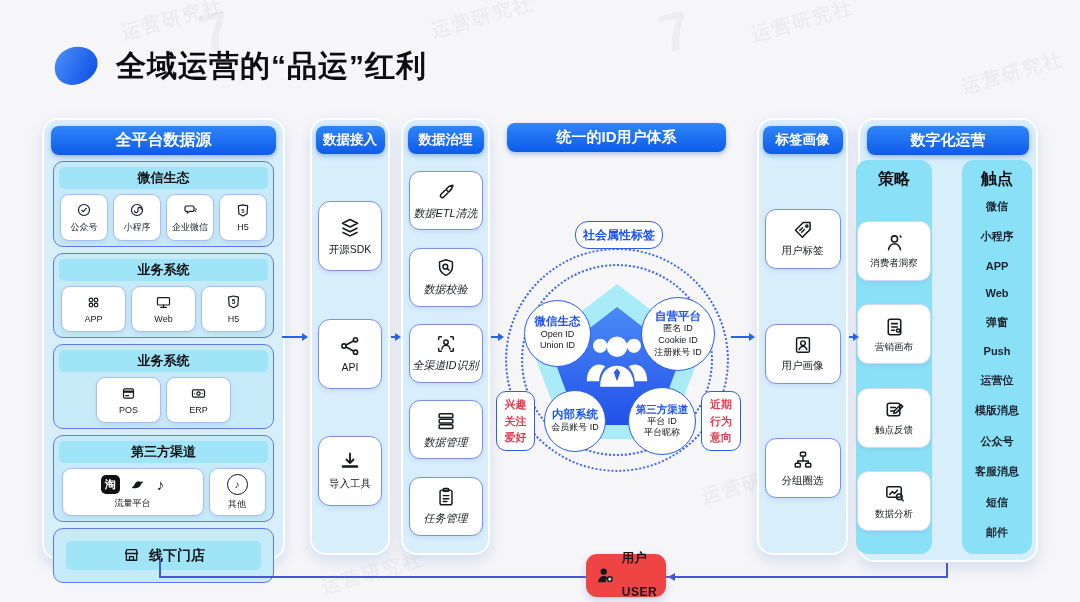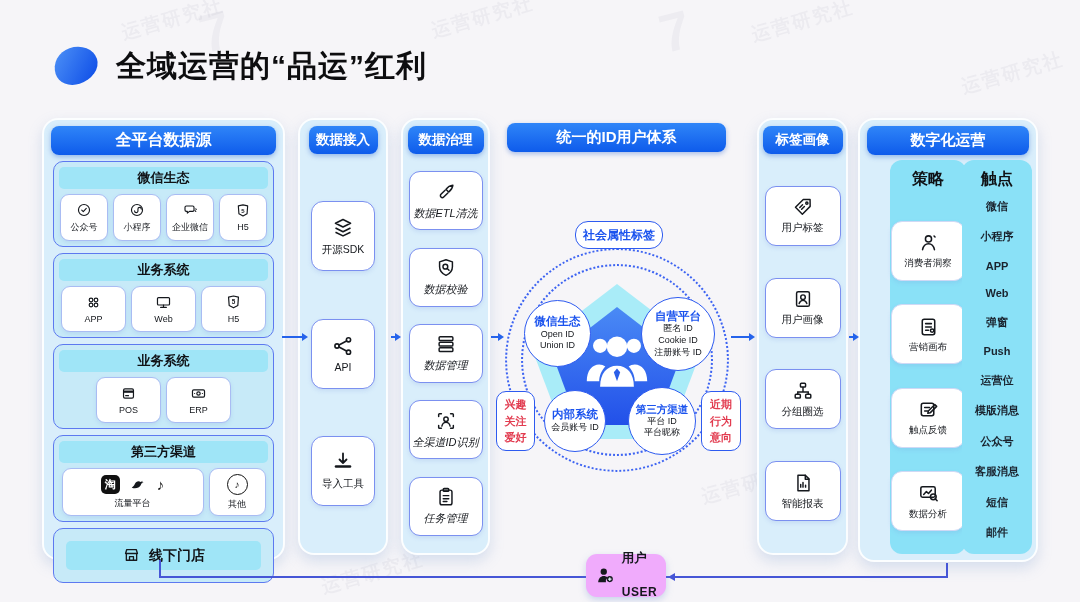--- a/index.html
+++ b/index.html
@@ -56,21 +56,21 @@
   .sidetag{position:absolute;background:#fff;border:1.6px solid #2e5bf0;border-radius:10px;z-index:6;
            display:flex;flex-direction:column;align-items:center;justify-content:center;}
   .sidetag div{font-size:11px;font-weight:700;color:#e23c50;line-height:1.5;}
   
   .arrow{position:absolute;height:2px;background:#2563eb;}
   .arrow::after{content:"";position:absolute;right:-5px;top:-3px;border-left:6px solid #2563eb;
                 border-top:4px solid transparent;border-bottom:4px solid transparent;}
   .bline{position:absolute;background:#4656d6;}
   .larrow{position:absolute;width:0;height:0;border-right:7px solid #4656d6;
           border-top:4.5px solid transparent;border-bottom:4.5px solid transparent;}
-  .userbox{position:absolute;left:586px;top:554px;width:80px;height:43px;background:#f0abfc;border-radius:11px;
+  .userbox{position:absolute;left:586px;top:554px;width:80px;height:43px;background:#ef4444;border-radius:11px;
            box-shadow:0 3px 7px rgba(120,150,210,.35);display:flex;align-items:center;justify-content:center;
            gap:6px;z-index:8;}
   .userbox .cn{font-size:12.5px;font-weight:700;line-height:1.2;}
   .userbox .en{font-size:12px;font-weight:700;letter-spacing:.5px;line-height:1.2;margin-top:19px;}
   
   .dpanel{position:absolute;background:#8ae1f7;border-radius:12px;display:flex;flex-direction:column;align-items:center;}
   .dpanel .phdr{font-size:16px;font-weight:800;color:#101216;margin:9px 0 7px;}
   .touchlist{display:flex;flex-direction:column;justify-content:space-between;flex:1;padding:2px 0 14px;align-items:center;}
   .touchlist div{font-size:11px;font-weight:600;color:#1a232e;}
 </style>
@@ -203,21 +203,21 @@
     <div class="group" style="padding:12px;">
       <div class="subhdr storebar">
         <svg class="ic" width="19" height="19" viewBox="0 0 24 24" fill="none" stroke="#15181d" stroke-width="1.7" stroke-linecap="round" stroke-linejoin="round">
             <path d="M4.5 9.5L6 4.5h12l1.5 5M4.5 9.5h15M5.5 9.5V18h13V9.5M9.5 18v-4.5h5V18"></path>
           </svg>
         <span>线下门店</span>
       </div>
     </div>
   </div>
 
-  <div class="col" style="left:298px;top:118px;width:90px;height:437px;padding-top:6px;">
+  <div class="col" style="left:310px;top:118px;width:80px;height:437px;padding-top:6px;">
     <div class="pill" style="width:69px;height:28px;font-size:13.5px;">数据接入</div>
     <div style="display:flex;flex-direction:column;flex:1;justify-content:space-evenly;align-items:center;">
       <div class="card vcard">
         <svg class="ic" width="24" height="24" viewBox="0 0 24 24" fill="none" stroke="#15181d" stroke-width="1.6" stroke-linejoin="round">
             <path d="M12 3.5l7.5 3.8L12 11 4.5 7.3z"></path>
             <path d="M4.5 12l7.5 3.7L19.5 12"></path>
             <path d="M4.5 16.2l7.5 3.7 7.5-3.7"></path>
           </svg>
         <div class="lbl">开源SDK</div>
       </div>
@@ -252,34 +252,34 @@
       </div>
       <div class="card gcard">
         <svg class="ic" width="22" height="22" viewBox="0 0 24 24" fill="none" stroke="#15181d" stroke-width="1.6" stroke-linecap="round" stroke-linejoin="round">
             <path d="M12 3l7 2.3v5.2c0 4.6-2.9 7.6-7 9.5-4.1-1.9-7-4.9-7-9.5V5.3z"></path>
             <circle cx="11.3" cy="10.5" r="2.6"></circle>
             <path d="M13.3 12.5l2 2"></path>
           </svg>
         <div class="lbl">数据校验</div>
       </div>
       <div class="card gcard">
+        <svg class="ic" width="22" height="22" viewBox="0 0 24 24" fill="none" stroke="#15181d" stroke-width="1.6" stroke-linecap="round" stroke-linejoin="round">
+            <path d="M4 7V5a1 1 0 011-1h2M20 7V5a1 1 0 00-1-1h-2M4 17v2a1 1 0 001 1h2M20 17v2a1 1 0 01-1 1h-2"></path>
+            <circle cx="12" cy="10" r="2.4"></circle>
+            <path d="M7.5 17.5c.6-2.6 2.3-4 4.5-4s3.9 1.4 4.5 4"></path>
+          </svg>
+        <div class="lbl">全渠道ID识别</div>
+      </div>
+      <div class="card gcard">
         <svg class="ic" width="22" height="22" viewBox="0 0 24 24" fill="none" stroke="#15181d" stroke-width="1.6">
             <rect x="4.5" y="4" width="15" height="4.2" rx="1.2"></rect>
             <rect x="4.5" y="10" width="15" height="4.2" rx="1.2"></rect>
             <rect x="4.5" y="16" width="15" height="4.2" rx="1.2"></rect>
           </svg>
         <div class="lbl">数据管理</div>
-      </div>
-      <div class="card gcard">
-        <svg class="ic" width="22" height="22" viewBox="0 0 24 24" fill="none" stroke="#15181d" stroke-width="1.6" stroke-linecap="round" stroke-linejoin="round">
-            <path d="M4 7V5a1 1 0 011-1h2M20 7V5a1 1 0 00-1-1h-2M4 17v2a1 1 0 001 1h2M20 17v2a1 1 0 01-1 1h-2"></path>
-            <circle cx="12" cy="10" r="2.4"></circle>
-            <path d="M7.5 17.5c.6-2.6 2.3-4 4.5-4s3.9 1.4 4.5 4"></path>
-          </svg>
-        <div class="lbl">全渠道ID识别</div>
       </div>
       <div class="card gcard">
         <svg class="ic" width="22" height="22" viewBox="0 0 24 24" fill="none" stroke="#15181d" stroke-width="1.6" stroke-linecap="round">
             <rect x="5.5" y="4.5" width="13" height="16" rx="2"></rect>
             <rect x="9" y="2.8" width="6" height="3" rx="1"></rect>
             <path d="M9 10.5h6M9 14h6M9 17h4"></path>
           </svg>
         <div class="lbl">任务管理</div>
       </div>
     </div>
@@ -357,35 +357,27 @@
       </div>
       <div class="card tcard">
         <svg class="ic" width="22" height="22" viewBox="0 0 24 24" fill="none" stroke="#15181d" stroke-width="1.6">
             <rect x="9.2" y="3.5" width="5.6" height="4.2" rx="1"></rect>
             <rect x="3.5" y="15.5" width="5.6" height="4.2" rx="1"></rect>
             <rect x="14.9" y="15.5" width="5.6" height="4.2" rx="1"></rect>
             <path d="M12 7.7v3.3M6.3 15.5v-2.5h11.4v2.5M12 11v2"></path>
           </svg>
         <div class="lbl">分组圈选</div>
       </div>
-      <div class="card tcard">
-        <svg class="ic" width="22" height="22" viewBox="0 0 24 24" fill="none" stroke="#15181d" stroke-width="1.6" stroke-linecap="round" stroke-linejoin="round">
-            <path d="M6.5 3.5h8l4 4v13h-12z"></path>
-            <path d="M14.5 3.5V8h4"></path>
-            <path d="M9.5 16.5v-3M12 16.5v-5M14.8 16.5v-2"></path>
-          </svg>
-        <div class="lbl">智能报表</div>
-      </div>
     </div>
   </div>
 
   <div class="col" style="left:858px;top:118px;width:180px;height:444px;padding-top:6px;">
     <div class="pill" style="width:162px;height:29px;font-size:15px;">数字化运营</div>
   </div>
-  <div class="dpanel" style="left:890px;top:160px;width:76px;height:394px;">
+  <div class="dpanel" style="left:856px;top:160px;width:76px;height:394px;">
     <div class="phdr">策略</div>
     <div style="display:flex;flex-direction:column;flex:1;justify-content:space-evenly;align-items:center;padding-bottom:8px;">
       <div class="card scard">
         <svg class="ic" width="23" height="23" viewBox="0 0 24 24" fill="none" stroke="#15181d" stroke-width="1.6" stroke-linecap="round">
             <circle cx="12" cy="8.3" r="3.2"></circle>
             <path d="M5.8 19.5c.8-4 3.2-6.2 6.2-6.2s5.4 2.2 6.2 6.2"></path>
             <path d="M17.8 5.2l1 1"></path>
           </svg>
         <div class="lbl">消费者洞察</div>
       </div>

